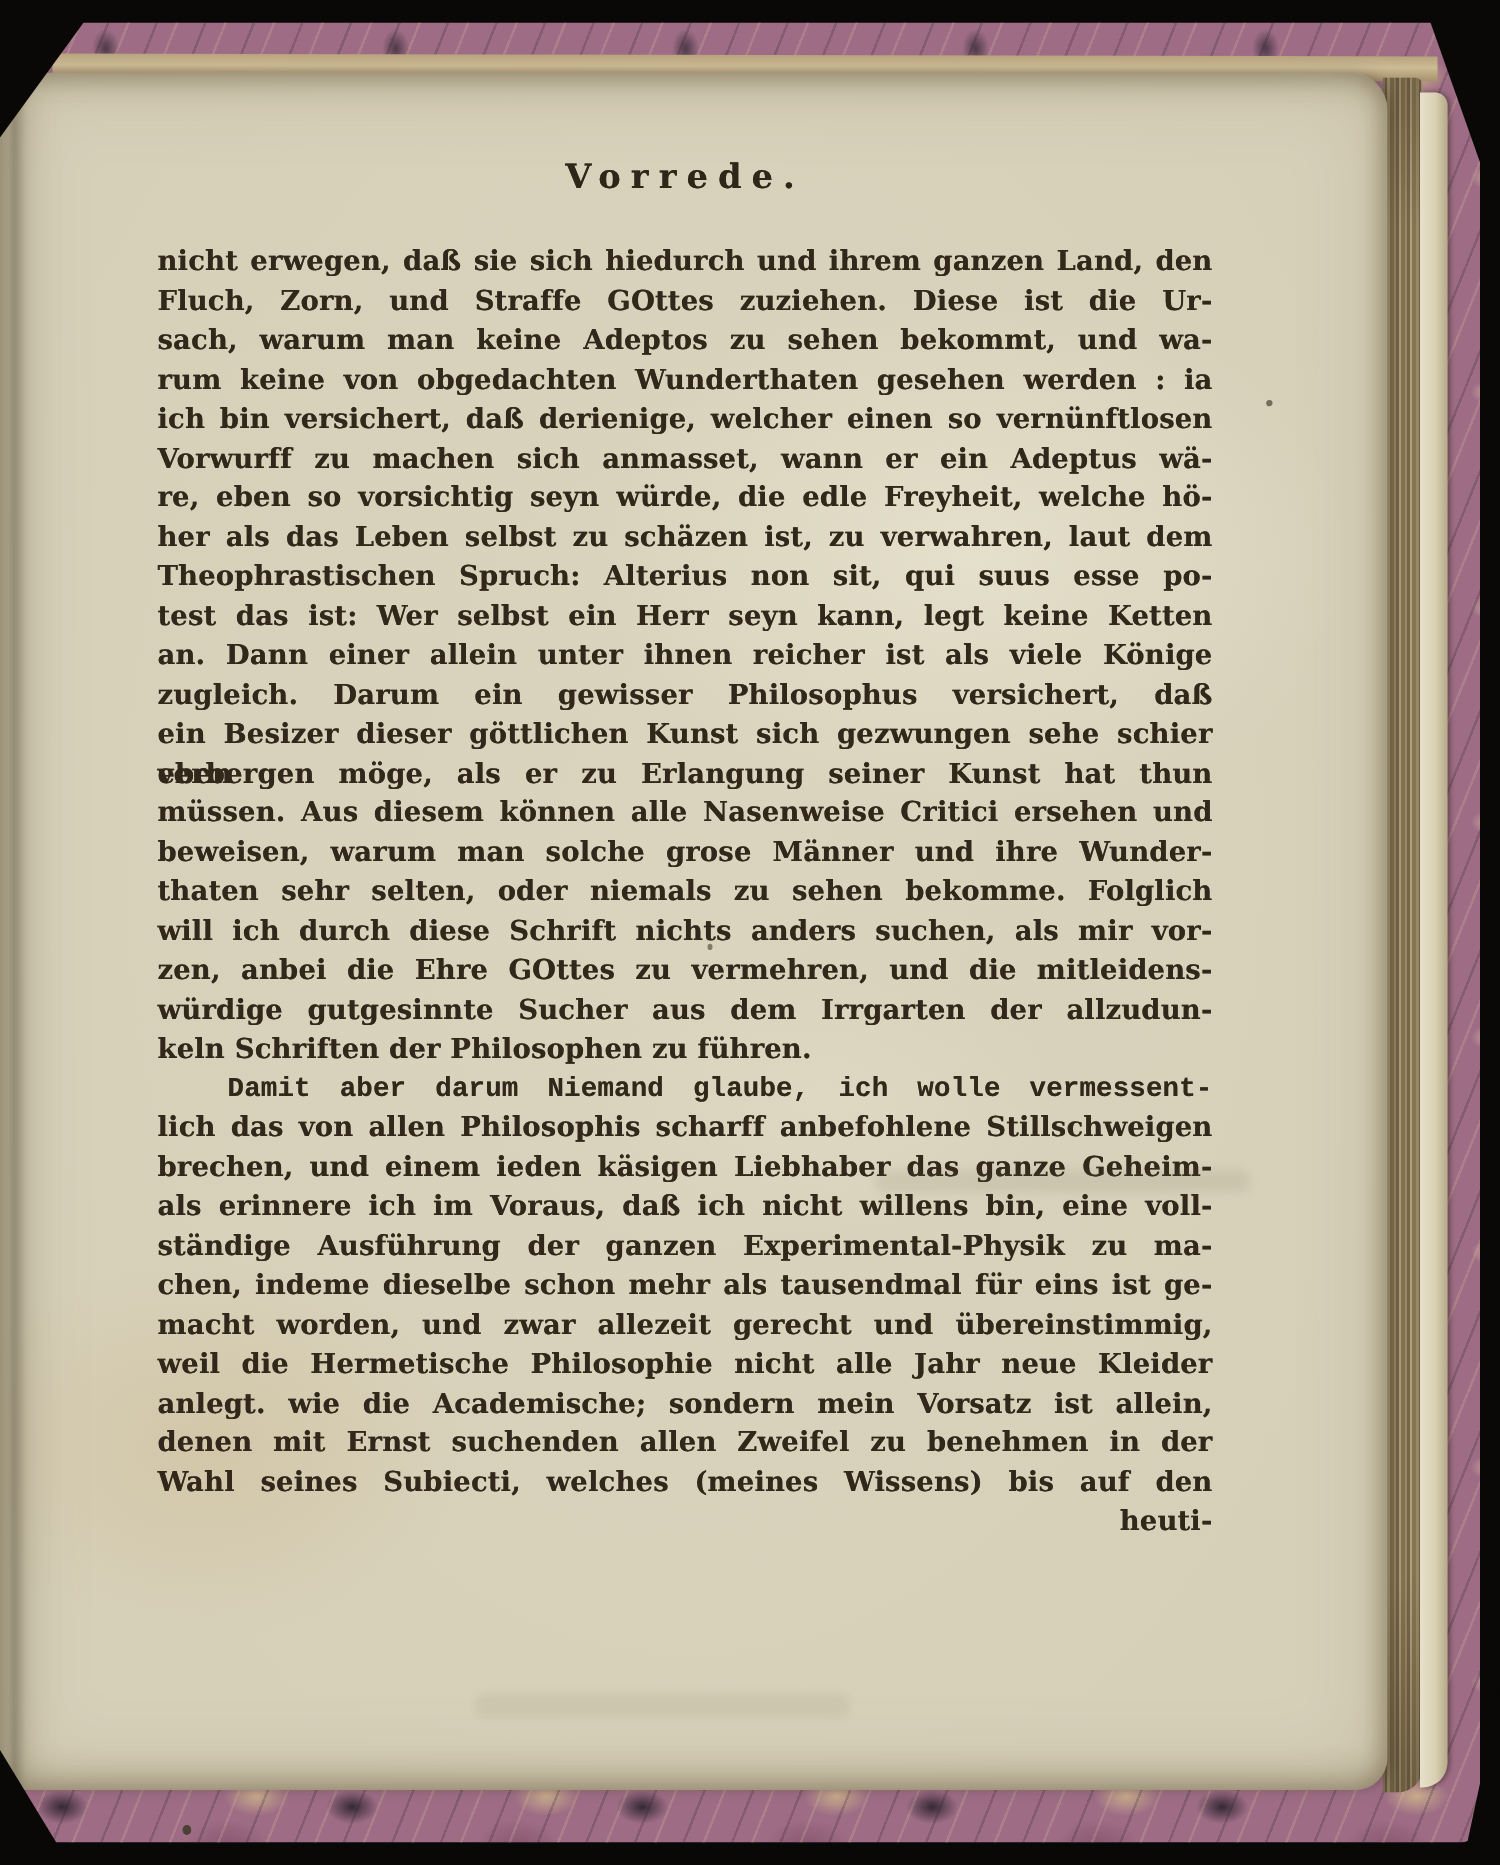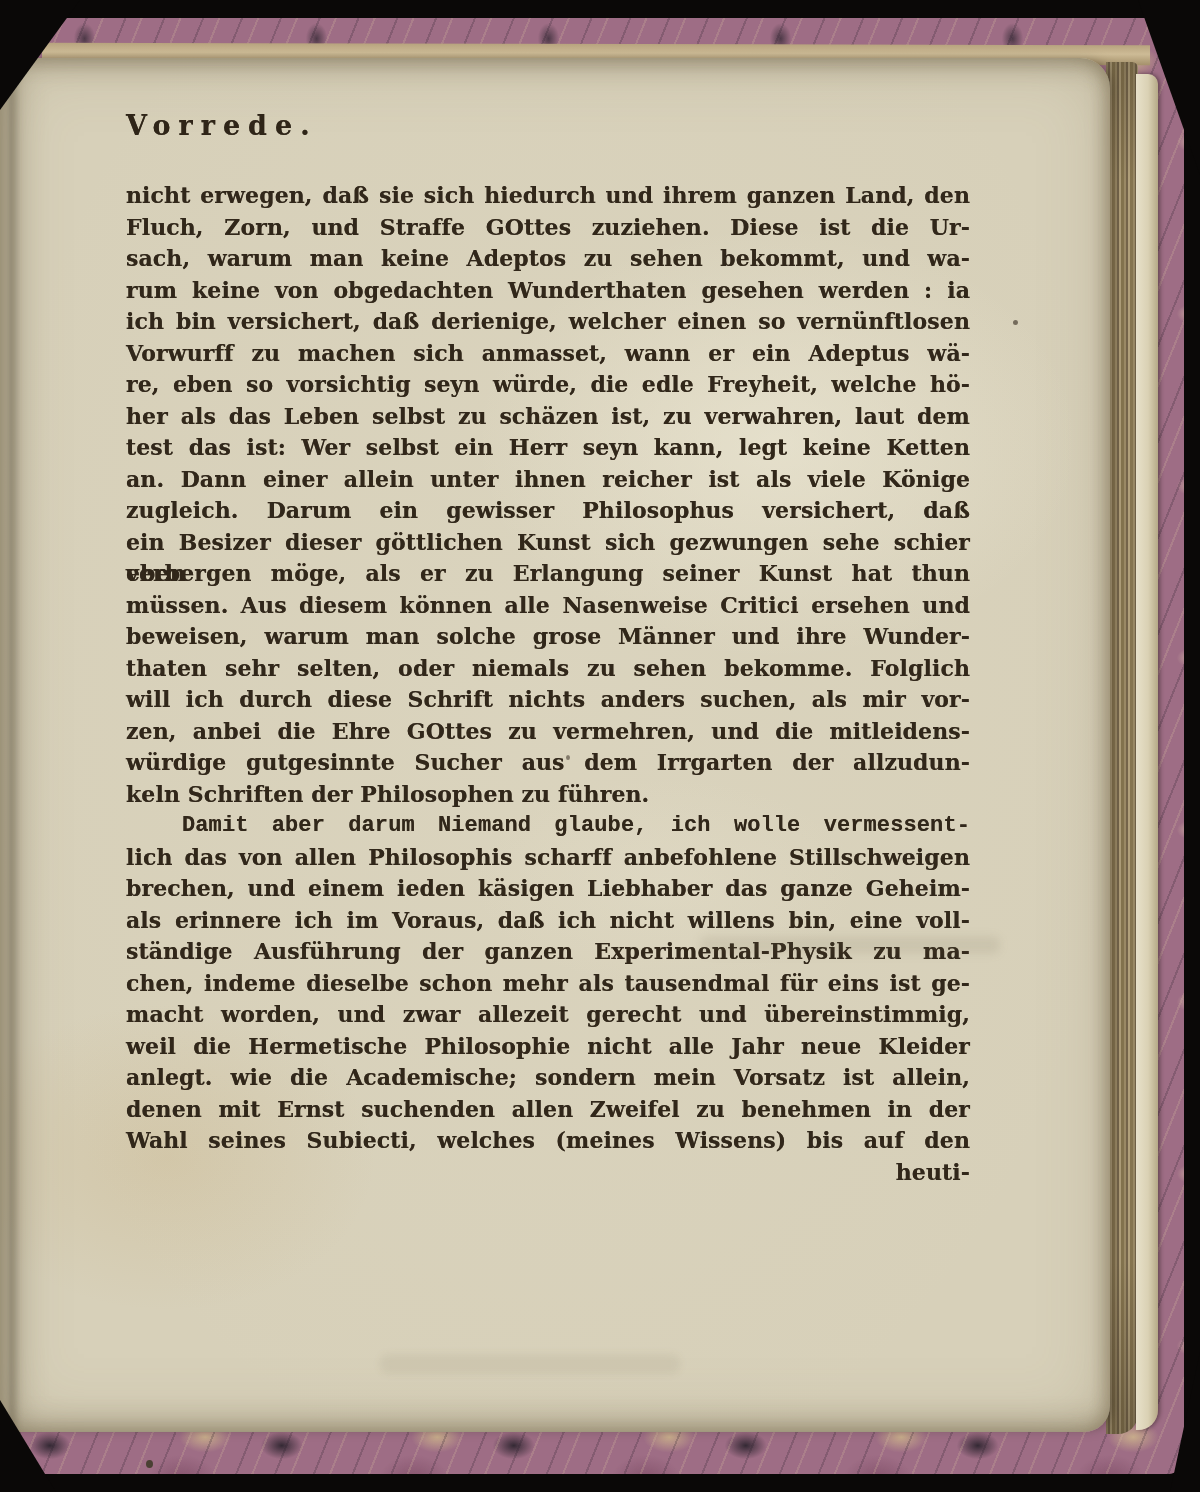--- a/index.html
+++ b/index.html
@@ -71,27 +71,27 @@
       inset 0 -10px 24px rgba(125,110,80,0.26),
       inset 0 8px 18px rgba(125,110,80,0.22);
   }
   .gutter{
     position:absolute;left:9px;top:0;width:12px;height:100%;
     background:linear-gradient(90deg, rgba(66,56,40,0.34), rgba(66,56,40,0.10) 70%, transparent);
     filter:blur(2px);
   }
   
   .title{
-    position:absolute;left:126px;top:52px;width:844px;
-    text-align:left;font-size:27px;font-weight:700;letter-spacing:8px;
+    position:absolute;left:126px;top:68px;width:844px;
+    text-align:center;font-size:27px;font-weight:700;letter-spacing:8px;
     color:#2f2518;
     text-shadow:0 0 0.5px rgba(47,37,24,0.7);
   }
   .textblock{
-    position:absolute;left:126px;top:122px;width:844px;
+    position:absolute;left:126px;top:136px;width:844px;
     color:#31271a;
     font-size:22px;font-weight:700;letter-spacing:0.1px;
     text-shadow:0 0 0.5px rgba(49,39,26,0.65);
   }
   .line{
     height:31.5px;line-height:31.5px;white-space:nowrap_;
     text-align:justify;text-align-last:justify;
   }
   .line.endpara{text-align-last:left;}
   .line.indent{text-indent:56px;font-family:Liberation Mono, monospace;}
@@ -129,20 +129,21 @@
 
   <div class="textblock">
     <div class="line">nicht erwegen, daß sie sich hiedurch und ihrem ganzen Land, den</div>
     <div class="line">Fluch, Zorn, und Straffe GOttes zuziehen.  Diese ist die Ur-</div>
     <div class="line">sach, warum man keine Adeptos zu sehen bekommt, und wa-</div>
     <div class="line">rum keine von obgedachten Wunderthaten gesehen werden : ia</div>
     <div class="line">ich bin versichert, daß derienige, welcher einen so vernünftlosen</div>
     <div class="line">Vorwurff zu machen sich anmasset, wann er ein Adeptus wä-</div>
     <div class="line">re, eben so vorsichtig seyn würde, die edle Freyheit, welche hö-</div>
     <div class="line">her als das Leben selbst zu schäzen ist, zu verwahren, laut dem</div>
+    <div class="line">Theophrastischen Spruch: Alterius non sit, qui suus esse po-</div>
     <div class="line">test das ist: Wer selbst ein Herr seyn kann, legt keine Ketten</div>
     <div class="line">an.  Dann einer allein unter ihnen reicher ist als viele Könige</div>
     <div class="line">zugleich.  Darum ein gewisser Philosophus versichert, daß</div>
     <div class="line">ein Besizer dieser göttlichen Kunst sich gezwungen sehe schier eben</div>
     <div class="line">verbergen möge, als er zu Erlangung seiner Kunst hat thun</div>
     <div class="line">müssen.  Aus diesem können alle Nasenweise Critici ersehen und</div>
     <div class="line">beweisen, warum man solche grose Männer und ihre Wunder-</div>
     <div class="line">thaten sehr selten, oder niemals zu sehen bekomme.  Folglich</div>
     <div class="line">will ich durch diese Schrift nichts anders suchen, als mir vor-</div>
     <div class="line">zen, anbei die Ehre GOttes zu vermehren, und die mitleidens-</div>

